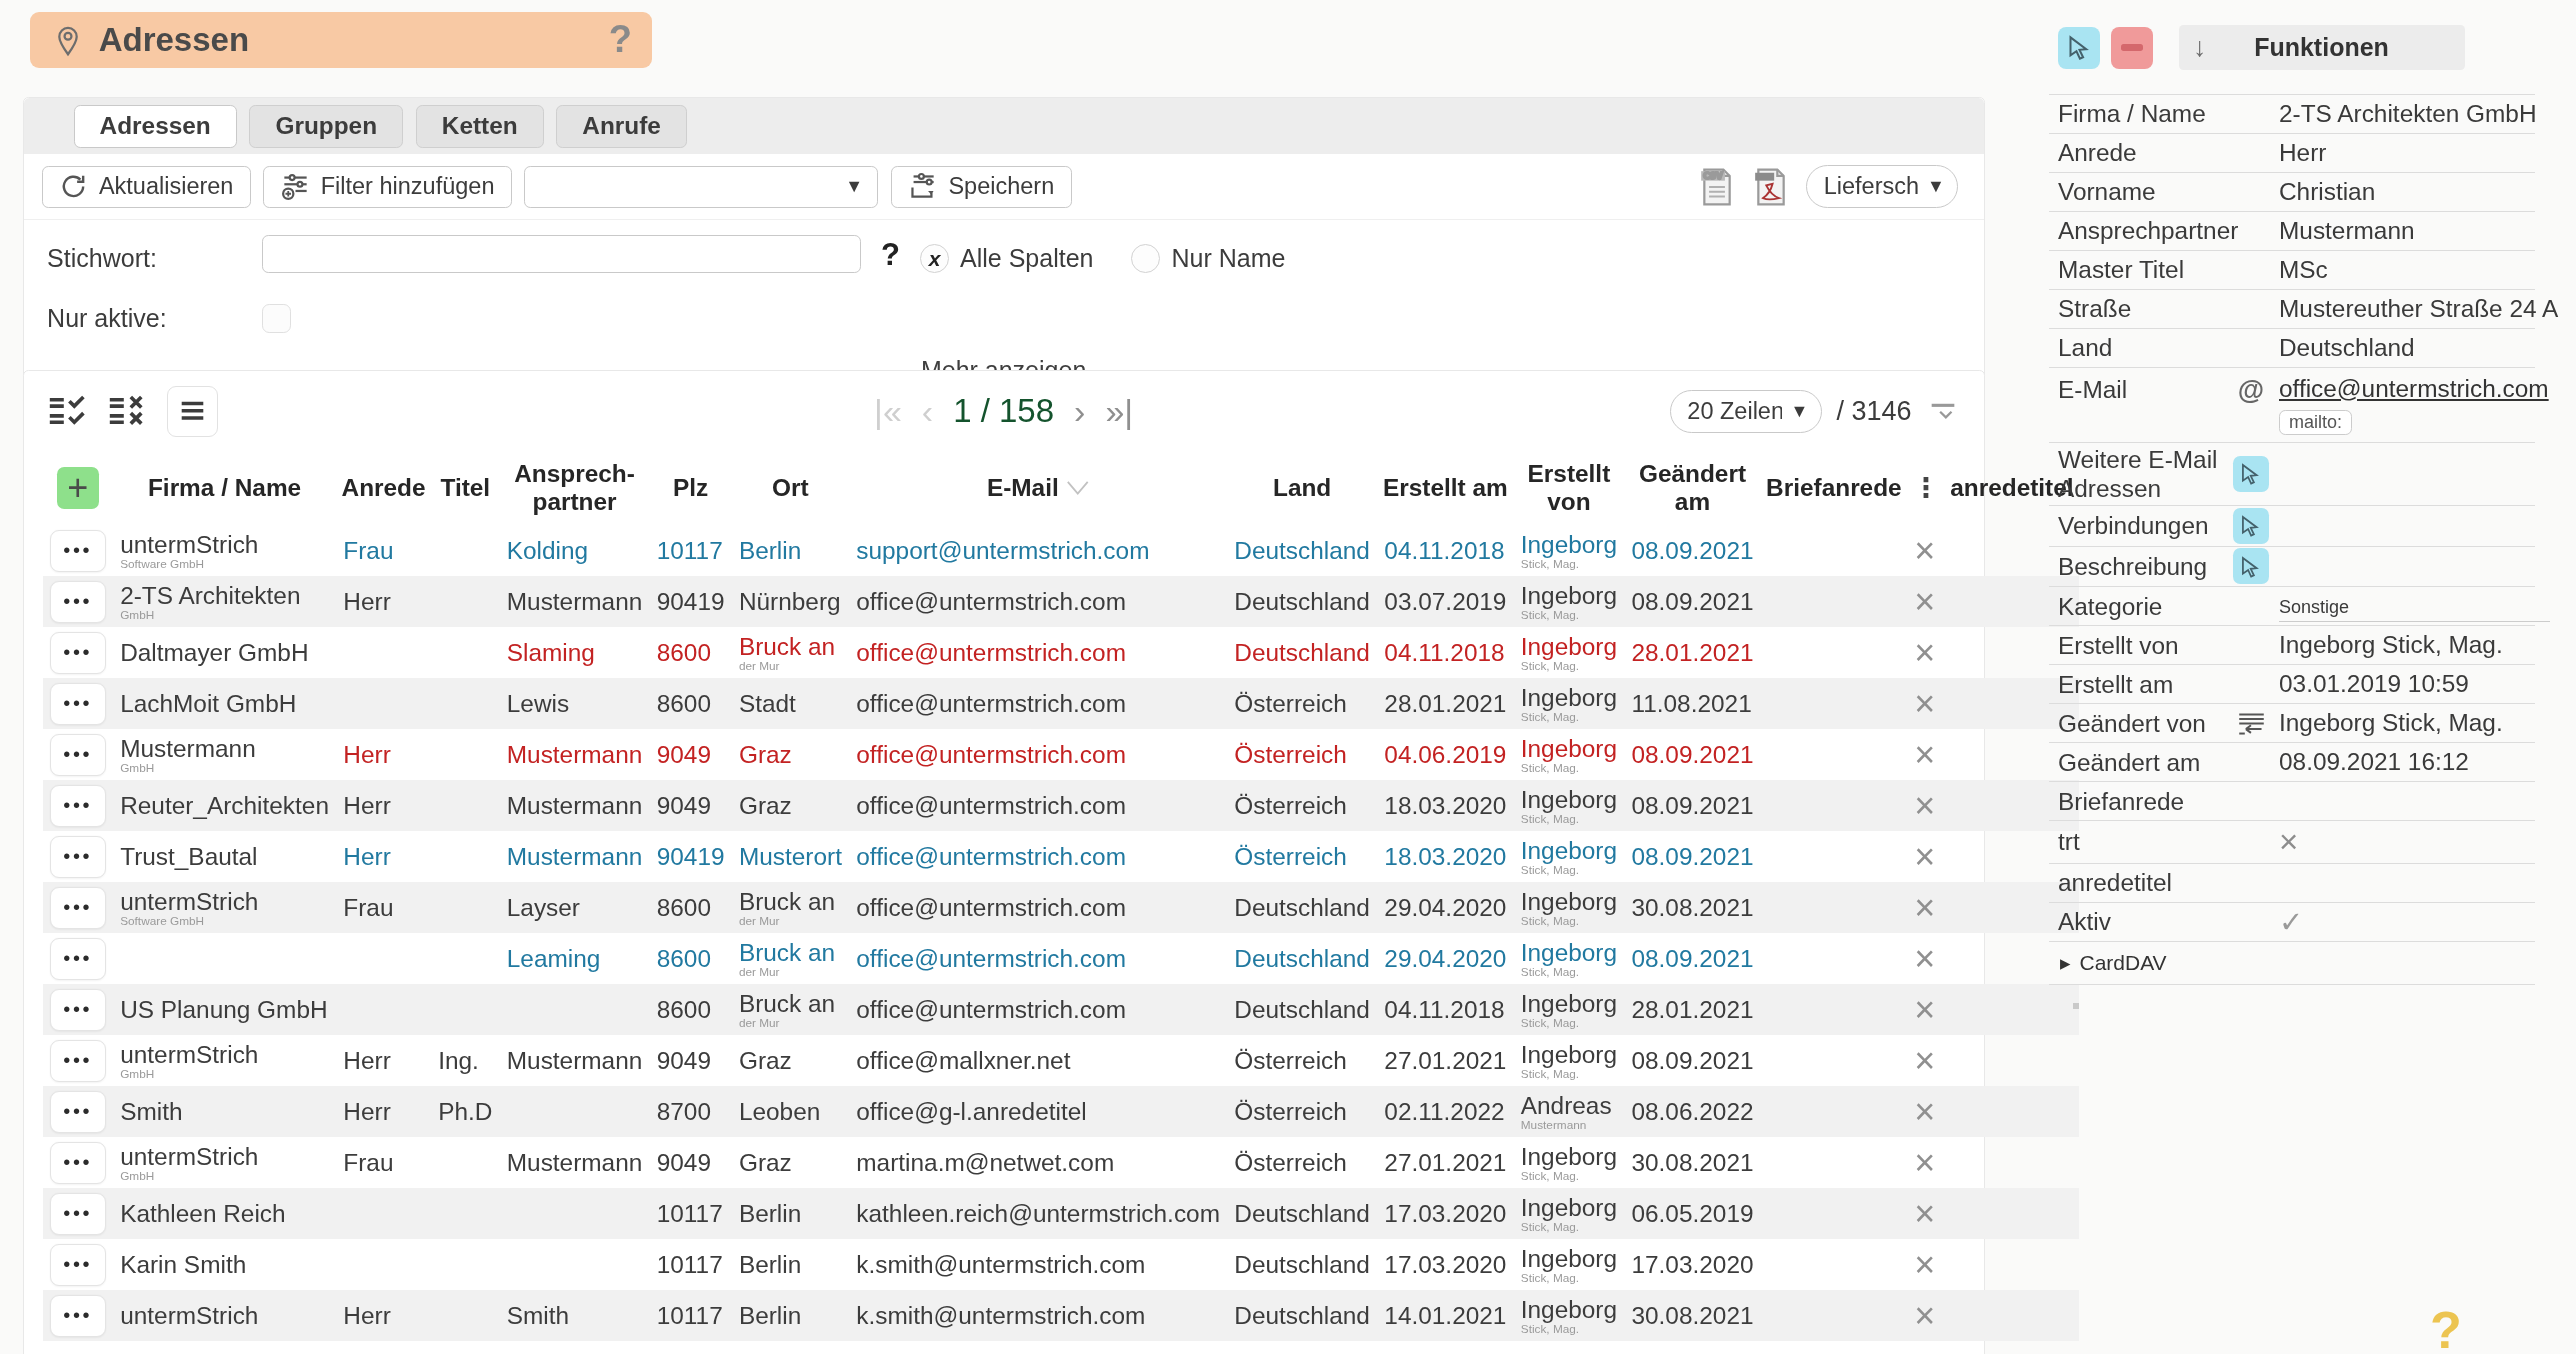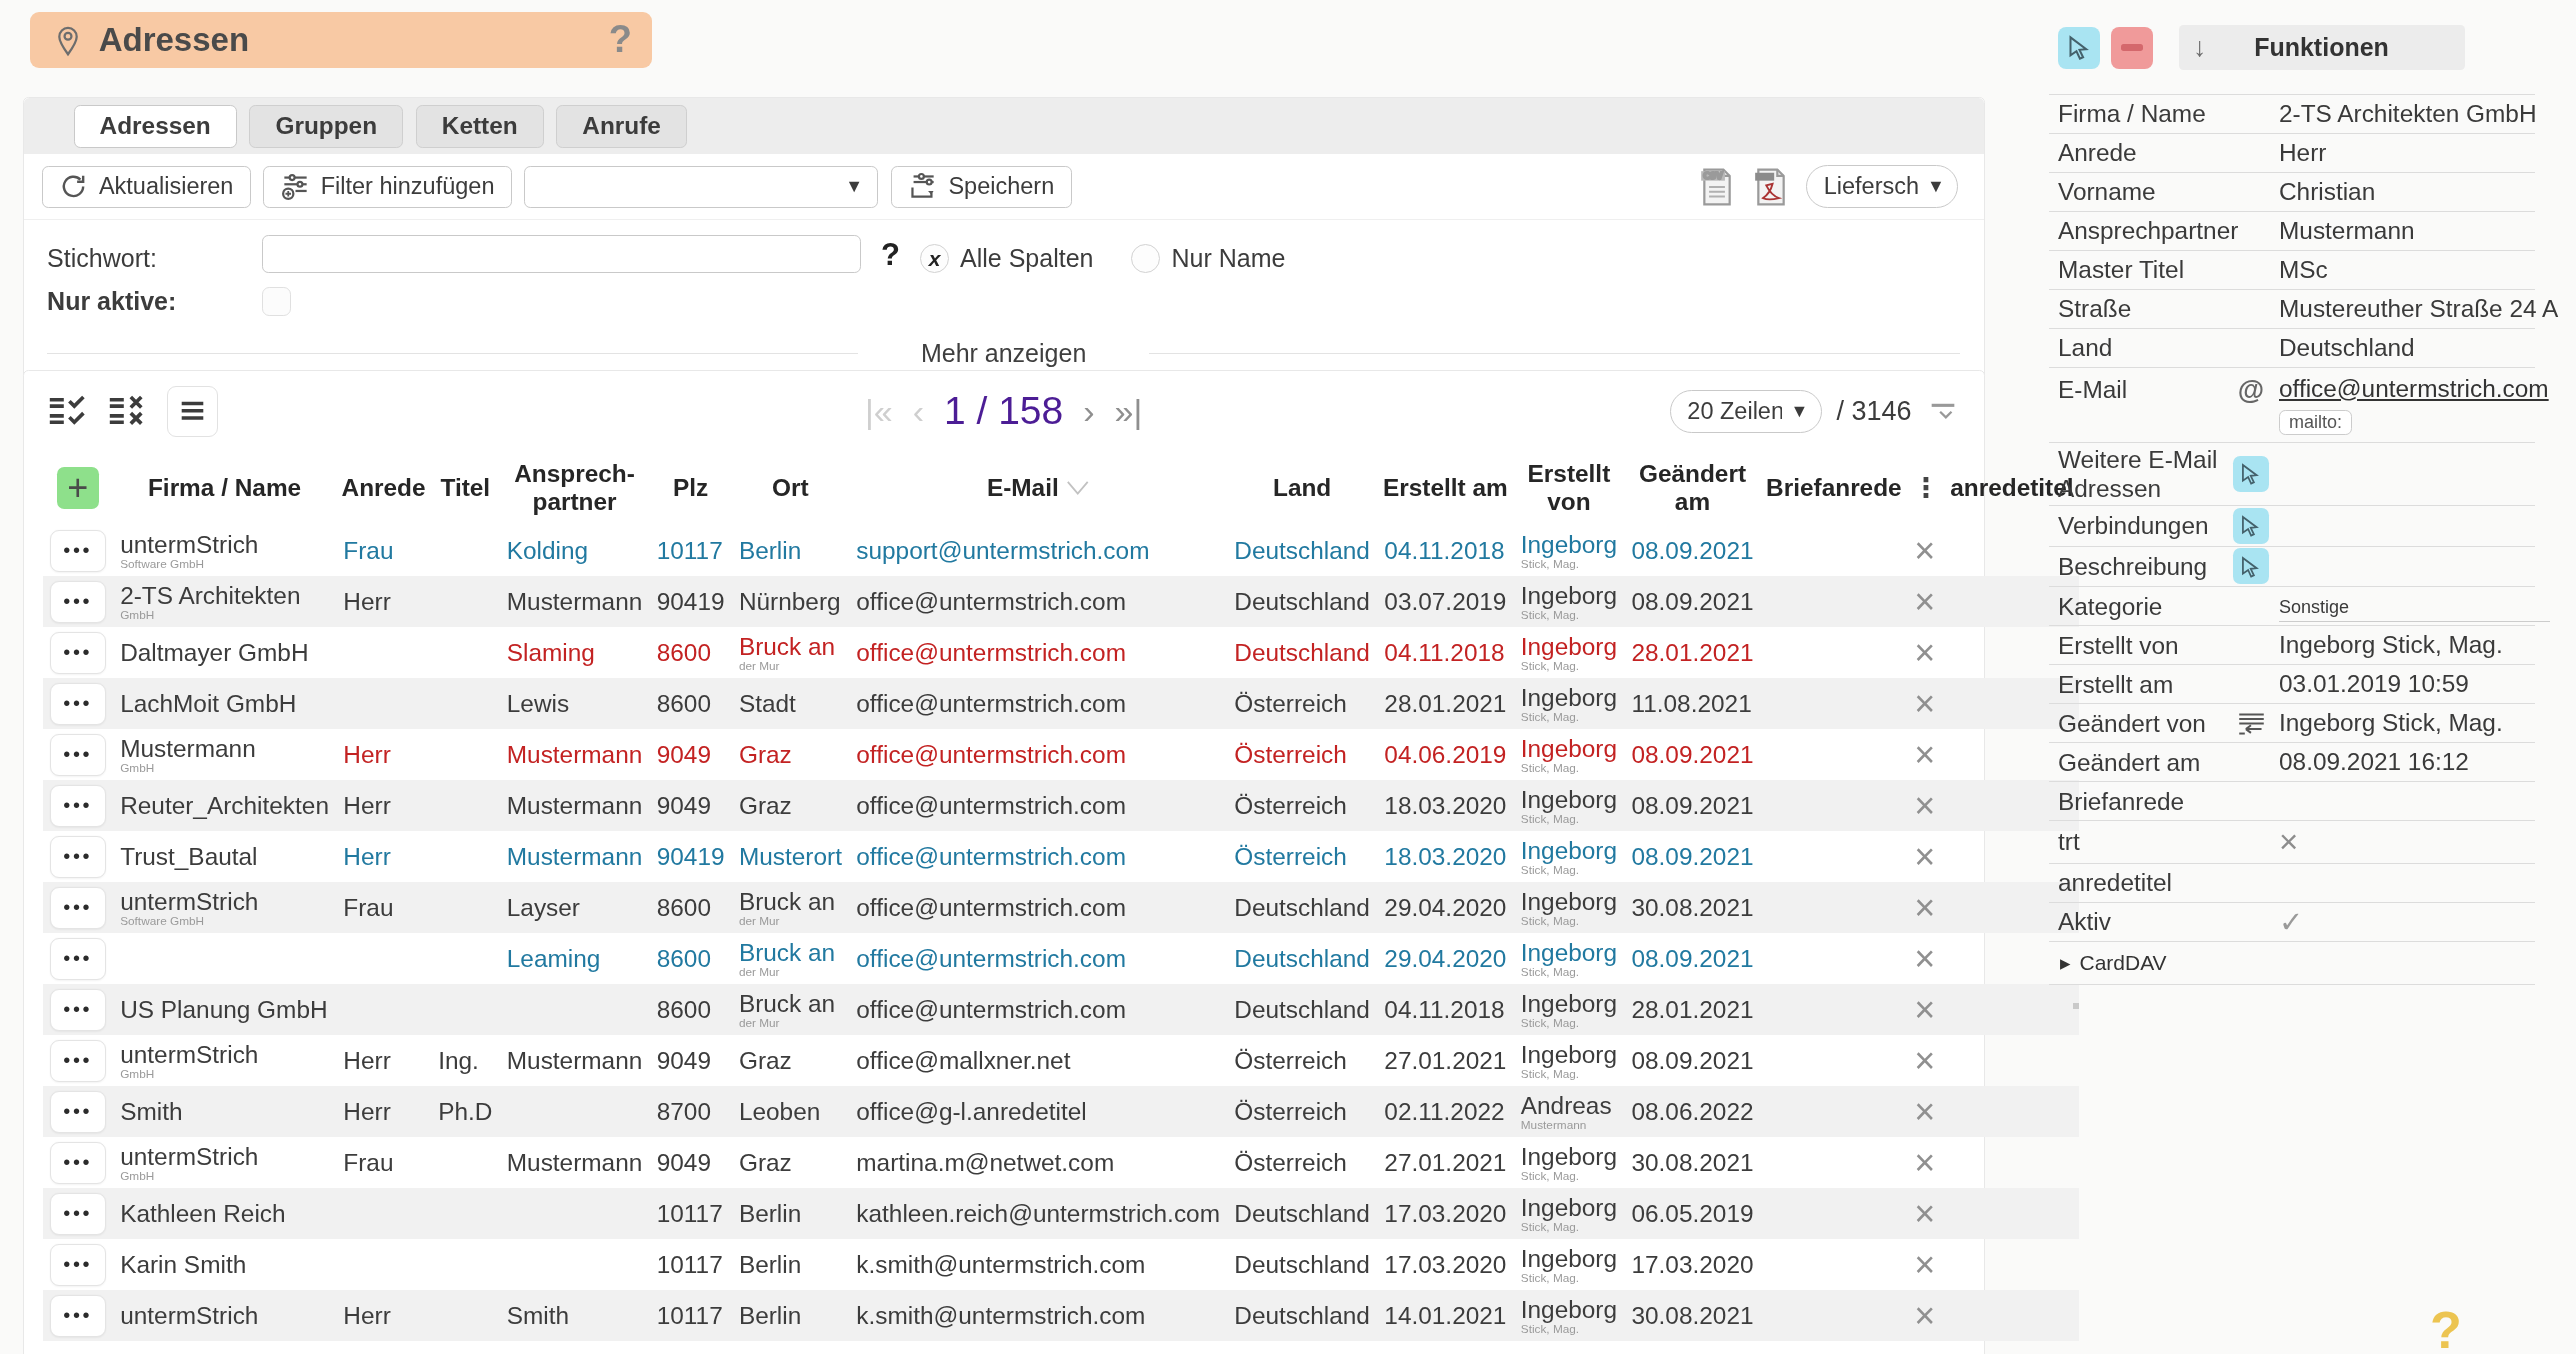--- a/index.html
+++ b/index.html
@@ -36,37 +36,37 @@
 
   .search-block { padding:14.5px 23.5px 0; }
   .search-row { display:flex; align-items:flex-end; }
   .search-label { width:215px; font-size:25px; color:#3c3c3c; }
   .search-input { width:599px; height:38px; border:0.9px solid #c9c9c9; border-radius:6.3px; background:#fff; font-size:23.5px; padding:0 11px; }
   .qmark { font-size:31px; font-weight:bold; color:#222; margin:0 20px; }
   .radio-group { display:flex; align-items:center; gap:11px; margin-right:38px; cursor:pointer; }
   .radio { width:29px; height:29px; border:1.8px solid #d2d2d2; border-radius:50%; background:#fdfdfd; display:flex; align-items:center; justify-content:center; }
   .radio.checked::after { content:"x"; font-style:italic; font-weight:bold; font-size:21px; color:#222; line-height:1; }
   .radio-label { font-size:25px; }
-  .row2 { margin-top:14px;font-weight:bold; }
+  .row2 { margin-top:31px; }
   .checkbox { width:29px; height:29px; border:1.8px solid #e0e0e0; border-radius:7.2px; background:#fcfcfc; cursor:pointer; }
   .mehr-row { display:flex; align-items:center; margin-top:23.5px; padding:0 23.5px 20px; }
   .mehr-line { flex:1; height:1.8px; background:#e3e3e3; }
   .mehr-label { margin:0 63px; font-size:25px; color:#3f3f3f; cursor:pointer; }
 
   
   .card2 { position:absolute; left:22.6px; top:370px; width:1962px; height:995px; background:#fff; border:0.9px solid #e8e8e8; border-radius:5.4px 5.4px 0 0; }
   .list-toolbar { position:relative; display:flex; align-items:center; height:80px; padding:0 23.5px; }
   .list-icons { display:flex; align-items:center; gap:18px; }
   .licon { width:42px; height:36px; cursor:pointer; }
   .burger-btn { width:51px; height:51px; border:0.9px solid #e2e2e2; border-radius:9px; background:#fff; display:flex; align-items:center; justify-content:center; cursor:pointer; }
   .pager { position:absolute; left:50%; transform:translateX(-50%); display:flex; align-items:center; gap:20px; font-size:34px; }
   .pg { cursor:pointer; line-height:1; }
   .pg.disabled { color:#cfcfcf; }
   .pg.on { color:#8f8f8f; }
-  .pg-num { font-size:39px; color:#4c1d95; }
+  .pg-num { font-size:33px; color:#14532d; }
   .list-right { margin-left:auto; display:flex; align-items:center; gap:14.5px; }
   .total-text { font-size:27px; color:#3c3c3c; }
   .collapse-icon { width:34px; height:34px; cursor:pointer; }
 
   table { border-collapse:collapse; table-layout:fixed; margin-left:19px; font-size:24.4px; }
   th { font-weight:bold; color:#262626; text-align:center; vertical-align:middle; padding:9px 5.4px; line-height:1.15; font-size:24.4px; }
   th.th-name { text-align:center; }
   td { vertical-align:middle; padding:1.8px 7.2px; height:51px; overflow:hidden; white-space:nowrap; }
   tr.alt td { background:#f1f1f1; }
   .cmain { line-height:27px; }

